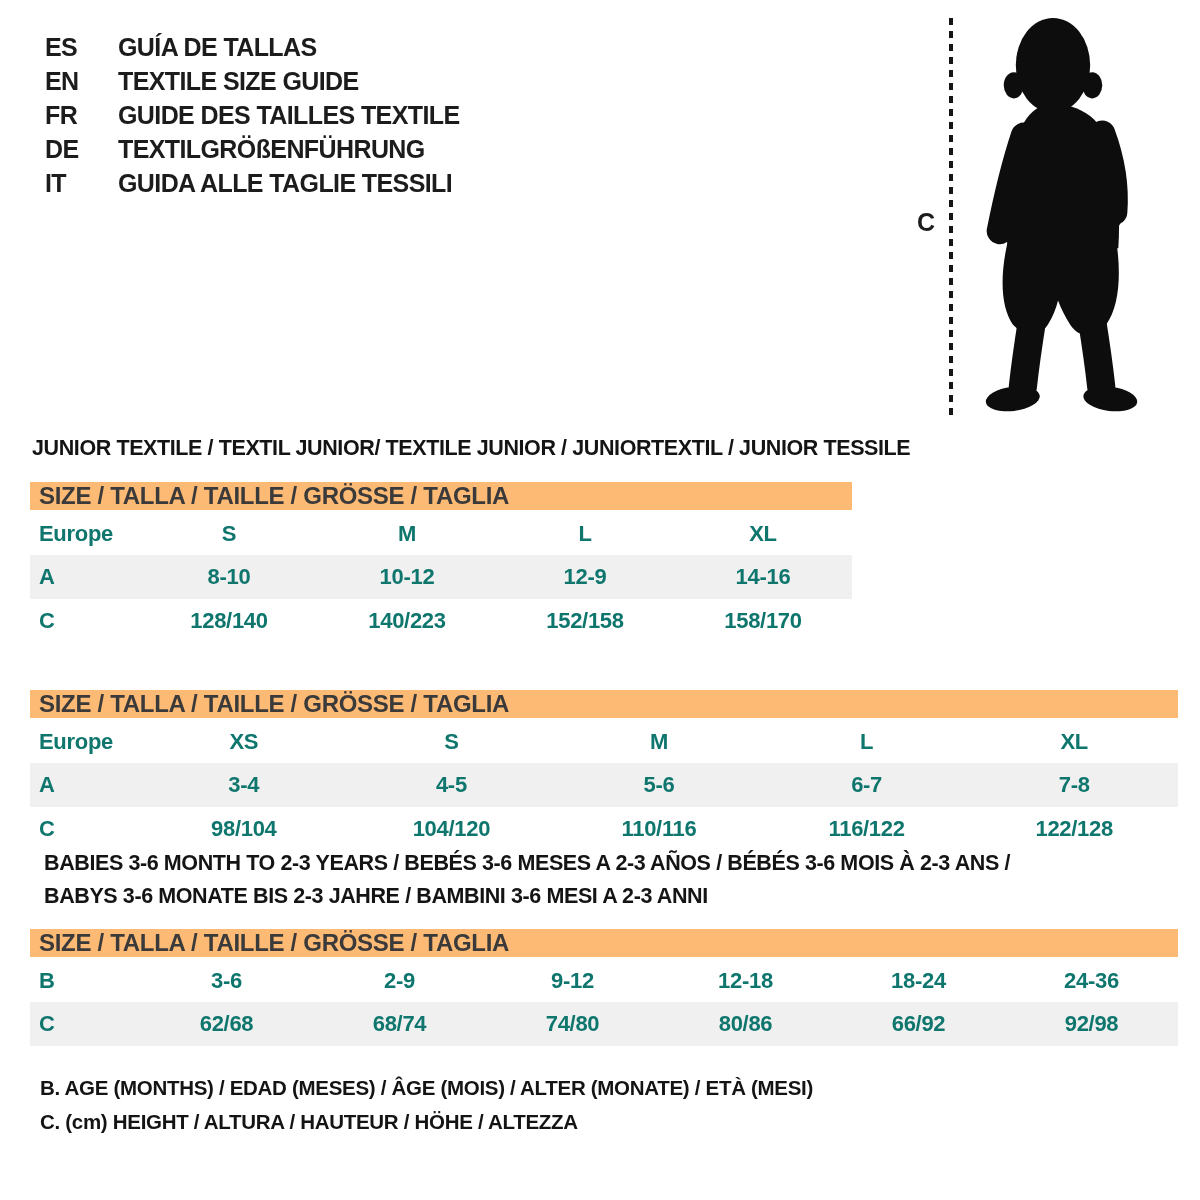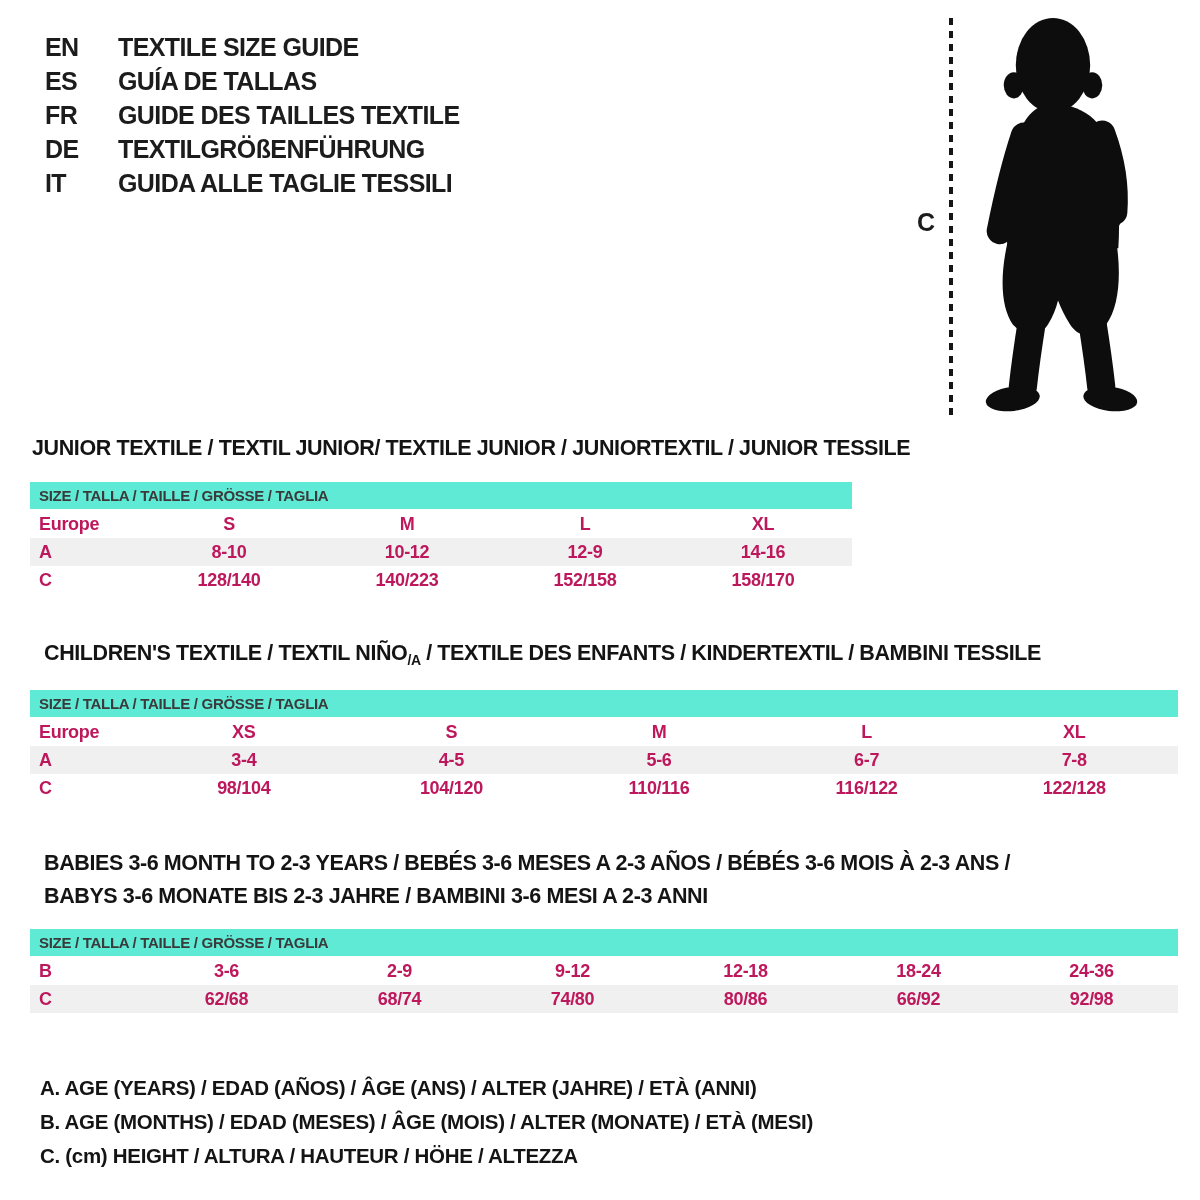--- a/index.html
+++ b/index.html
@@ -32,49 +32,49 @@
   #h-junior   { left:32px; top:436px; }
   #h-children { left:44px; top:641px; }
   #h-babies   { left:44px; top:847px; line-height:33px; }
 
   
   table { border-collapse:collapse; table-layout:fixed; position:absolute; }
   #t-junior   { left:30px; top:482px; width:822px;  }
   #t-children { left:30px; top:690px; width:1148px; }
   #t-babies   { left:30px; top:929px; width:1148px; }
   th.bar {
-    background:#5eead4; color:#3a3a3a; font-size:15px; text-align:left;
+    background:#fdba74; color:#3a3a3a; font-size:24px; text-align:left;
     height:28px; padding:0 0 0 9px; letter-spacing:-0.3px; font-weight:700;
   }
   td {
-    height:28px; font-size:18px; text-align:center;
-    letter-spacing:-0.3px; color:#be185d; white-space:nowrap;
+    height:44px; font-size:22px; text-align:center;
+    letter-spacing:-0.3px; color:#0f766e; white-space:nowrap;
   }
   td.lbl { text-align:left; padding-left:9px; }
   col.lblcol { width:110px; }
   tr.shade td { background:#f0f0f0; }
   thead tr { border-bottom:2px solid #fff; }
 
   
   .legend { position:absolute; left:40px; top:1071px; }
   .legend-line { font-size:20.5px; line-height:34px; letter-spacing:-0.3px; white-space:nowrap; color:#141414; }
 </style>
 </head>
 <body>
 
 <div id="canvas">
 
   <div class="langs">
     <div class="lang-row">
+      <span class="lang-code">ES</span>
+      <span class="lang-label">GUÍA DE TALLAS</span>
+    </div>
+    <div class="lang-row">
       <span class="lang-code">EN</span>
       <span class="lang-label">TEXTILE SIZE GUIDE</span>
-    </div>
-    <div class="lang-row">
-      <span class="lang-code">ES</span>
-      <span class="lang-label">GUÍA DE TALLAS</span>
     </div>
     <div class="lang-row">
       <span class="lang-code">FR</span>
       <span class="lang-label">GUIDE DES TAILLES TEXTILE</span>
     </div>
     <div class="lang-row">
       <span class="lang-code">DE</span>
       <span class="lang-label">TEXTILGRÖßENFÜHRUNG</span>
     </div>
     <div class="lang-row">
@@ -136,21 +136,20 @@
       <tr>
         <td class="lbl">C</td>
         <td>128/140</td>
         <td>140/223</td>
         <td>152/158</td>
         <td>158/170</td>
       </tr>
     </tbody>
   </table>
 
-  <h2 class="sec-heading" id="h-children"><span>CHILDREN'S TEXTILE / TEXTIL NIÑO</span><sub>/A</sub><span> / TEXTILE DES ENFANTS / KINDERTEXTIL / BAMBINI TESSILE</span></h2>
   <table id="t-children">
     <colgroup>
         <col class="lblcol">
         <col>
         <col>
         <col>
         <col>
         <col>
       </colgroup>
     <thead>
@@ -221,18 +220,17 @@
         <td>68/74</td>
         <td>74/80</td>
         <td>80/86</td>
         <td>66/92</td>
         <td>92/98</td>
       </tr>
     </tbody>
   </table>
 
   <div class="legend">
-    <div class="legend-line">A. AGE (YEARS) / EDAD (AÑOS) / ÂGE (ANS) / ALTER (JAHRE) / ETÀ (ANNI)</div>
     <div class="legend-line">B. AGE (MONTHS) / EDAD (MESES) / ÂGE (MOIS) / ALTER (MONATE) / ETÀ (MESI)</div>
     <div class="legend-line">C. (cm) HEIGHT / ALTURA / HAUTEUR / HÖHE / ALTEZZA</div>
   </div>
 
 </div>
 
 </body></html>

